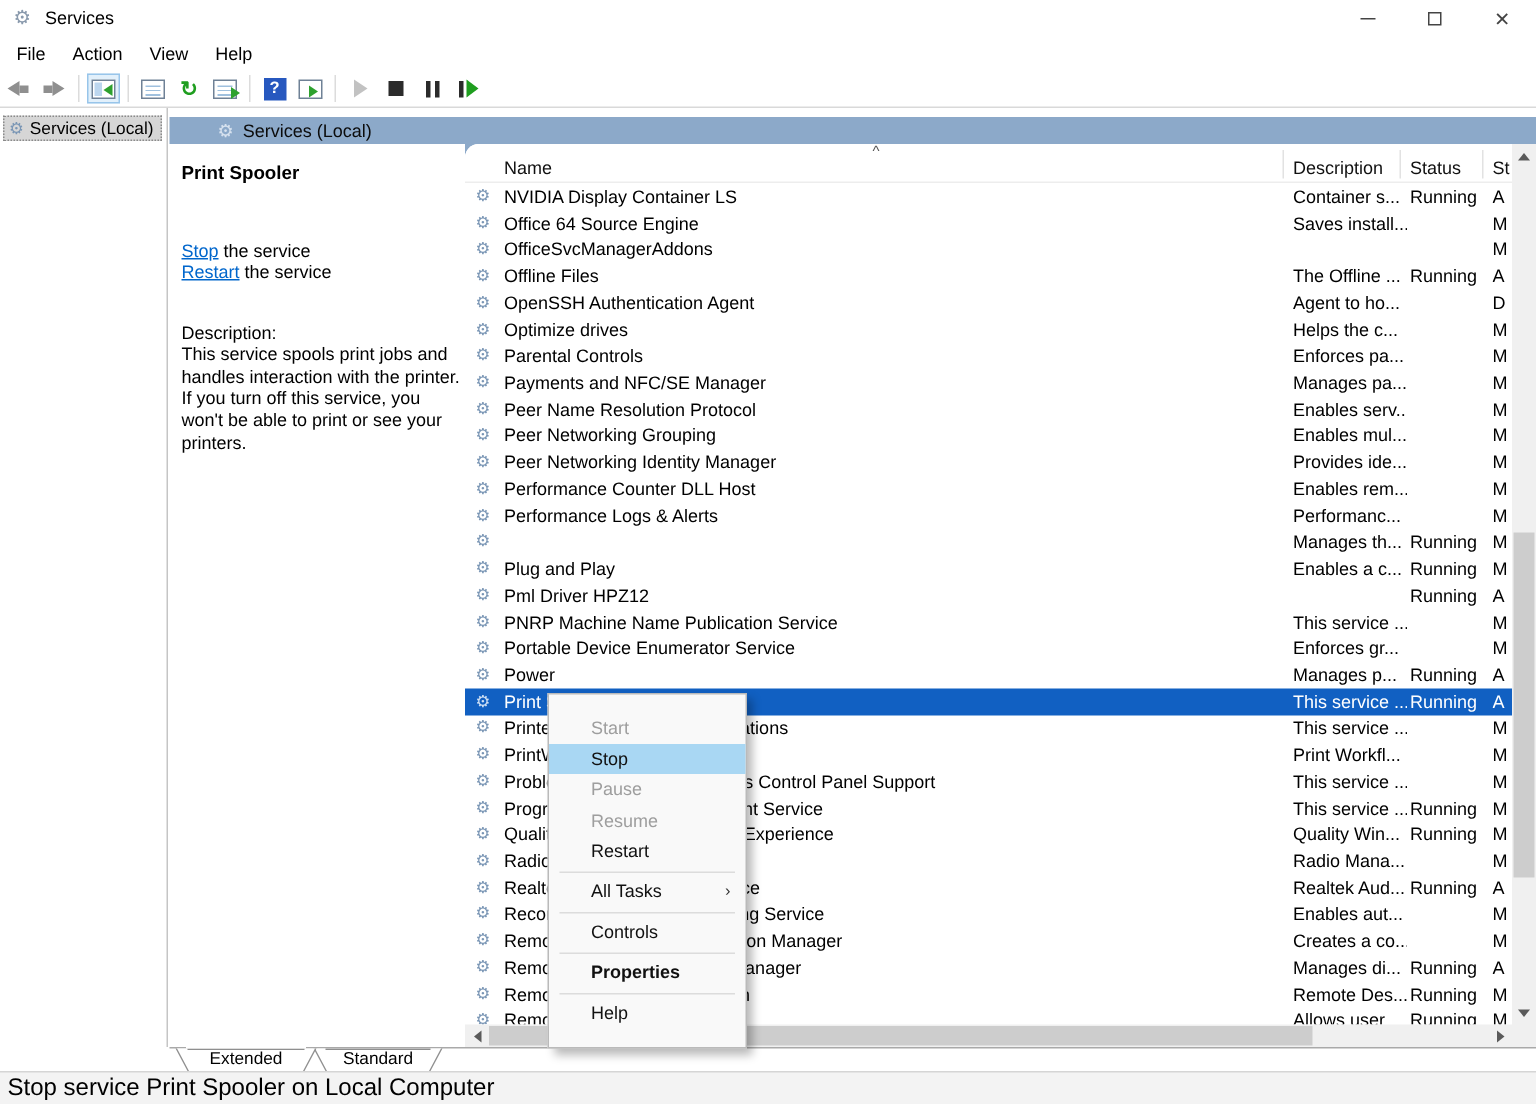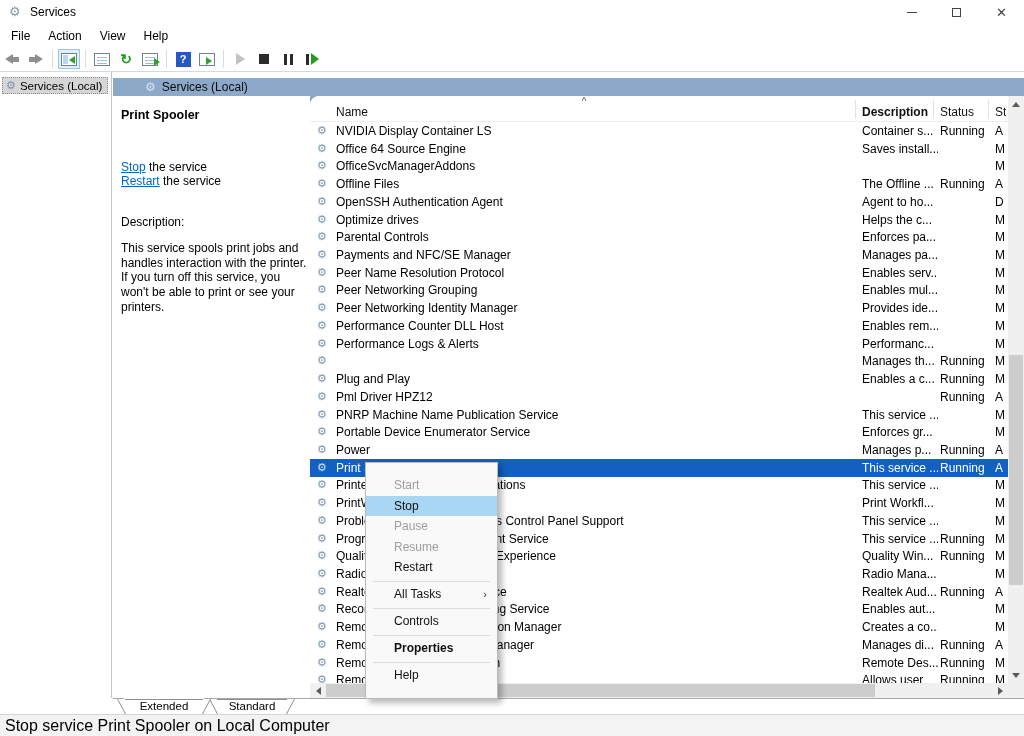--- a/index.html
+++ b/index.html
@@ -57,26 +57,26 @@
   .pane-header .g { font-size:12px; color:#d7e2ef; margin:0 6px 0 32px; }
   .pane-header .t { font-size:12px; color:#0b0b0b; }
   .blue-underlay { position:absolute; left:197px; top:24px; right:0; height:16px; background:#8ca9c9; }
 
   .info-pane { position:absolute; left:0; top:24px; width:197px; bottom:0; background:#fff; }
   .svc-title { position:absolute; left:8px; top:12px; font-weight:bold; font-size:12.5px; }
   .act-line1 { position:absolute; left:8px; top:64px; font-size:12px;text-align:center; }
   .act-line2 { position:absolute; left:8px; top:78px; font-size:12px; }
   .lnk { color:#0066cc; text-decoration:underline; }
   .desc-label { position:absolute; left:8px; top:119px; font-size:12px; }
-  .desc-text { position:absolute; left:8px; top:145px; width:186px; font-size:12px; line-height:14.7px; }
+  .desc-text { position:absolute; left:8px; top:133px; width:186px; font-size:12px; line-height:14.7px; }
 
   .list-pane { position:absolute; left:197px; top:24px; right:0; bottom:0; background:#fff; border-top-left-radius:9px; overflow:hidden; }
   .list-header { position:absolute; left:0; top:0; right:16px; height:26px; background:#fff; border-bottom:1px solid #ededed; }
   .hcell { position:absolute; top:9px; font-size:12px; color:#111; white-space:nowrap; }
-  .h-name { left:26px; } .h-desc { left:552px;font-weight:bold; } .h-status { left:630px; } .h-start { left:685px; }
+  .h-name { left:26px; } .h-desc { left:552px; } .h-status { left:630px; } .h-start { left:685px; }
   .hsep { position:absolute; top:4px; width:1px; height:19px; background:#e2e2e2; }
   .sort-ind { position:absolute; left:266px; top:0px; font-size:10px; color:#555; width:16px; text-align:center; }
 
   .list-body { position:absolute; left:0; top:26px; right:16px; bottom:15px; overflow:hidden; }
   .lrow { position:absolute; left:0; right:0; height:18px; }
   .lrow span { position:absolute; top:2px; white-space:nowrap; overflow:hidden; font-size:12px; }
   .lrow .g { left:7px; top:2px; font-size:11px; color:#7a96b5; }
   .lrow .n { left:26px; right:170px; }
   .lrow .d { left:552px; width:76px; }
   .lrow .s { left:630px; width:52px; }

